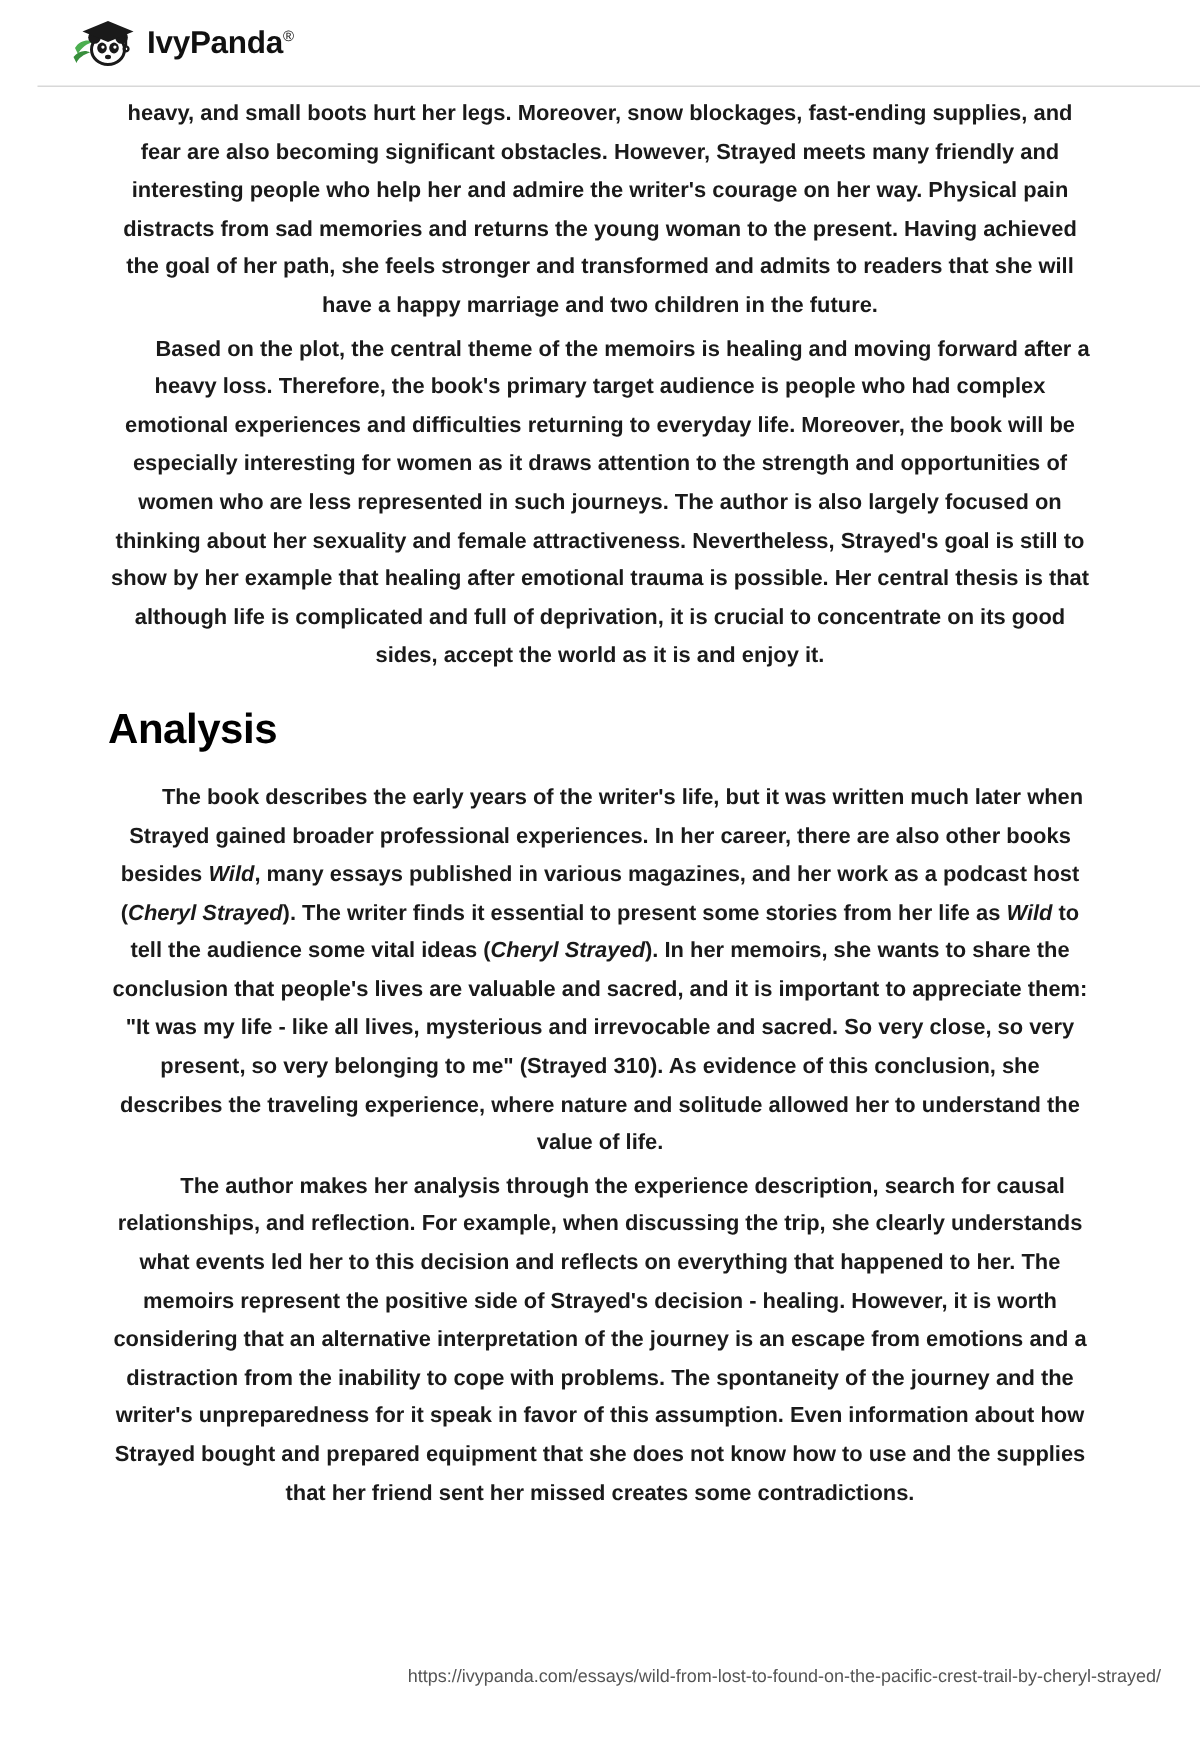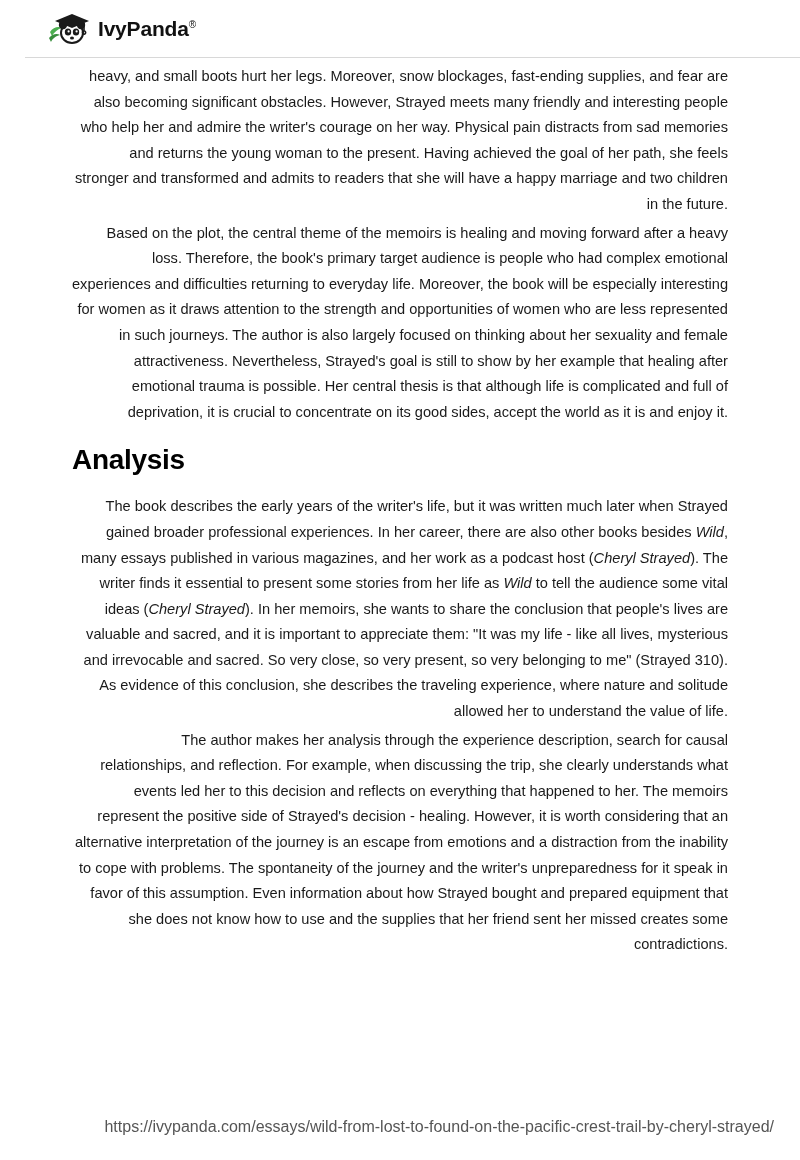--- a/index.html
+++ b/index.html
@@ -85,21 +85,22 @@
     top: 64px;
     left: 72px;
     width: 656px;
   }
 
   p.para {
     margin: 0 0 0 0;
     font-size: 14.6px;
     line-height: 25.6px;
     color: #1a1a1a;
-    text-align: right;
+    text-align: center;
+    font-weight: bold;
   }
   p.para + p.para {
     margin-top: 3px;
   }
   p.indent {
     text-indent: 30px;
   }
 
   h2.section-heading {
     font-size: 28px;
@@ -110,23 +111,23 @@
     letter-spacing: -0.3px;
   }
 
   em {
     font-style: italic;
   }
 
   
   .footer-url {
     position: absolute;
-    bottom: 24px;
+    bottom: 36px;
     right: 26px;
-    font-size: 16px;
+    font-size: 12px;
     color: #555;
     text-decoration: none;
     font-family: "Liberation Sans", sans-serif;
   }
 </style>
 </head>
 <body>
 
 <div class="page">
 

